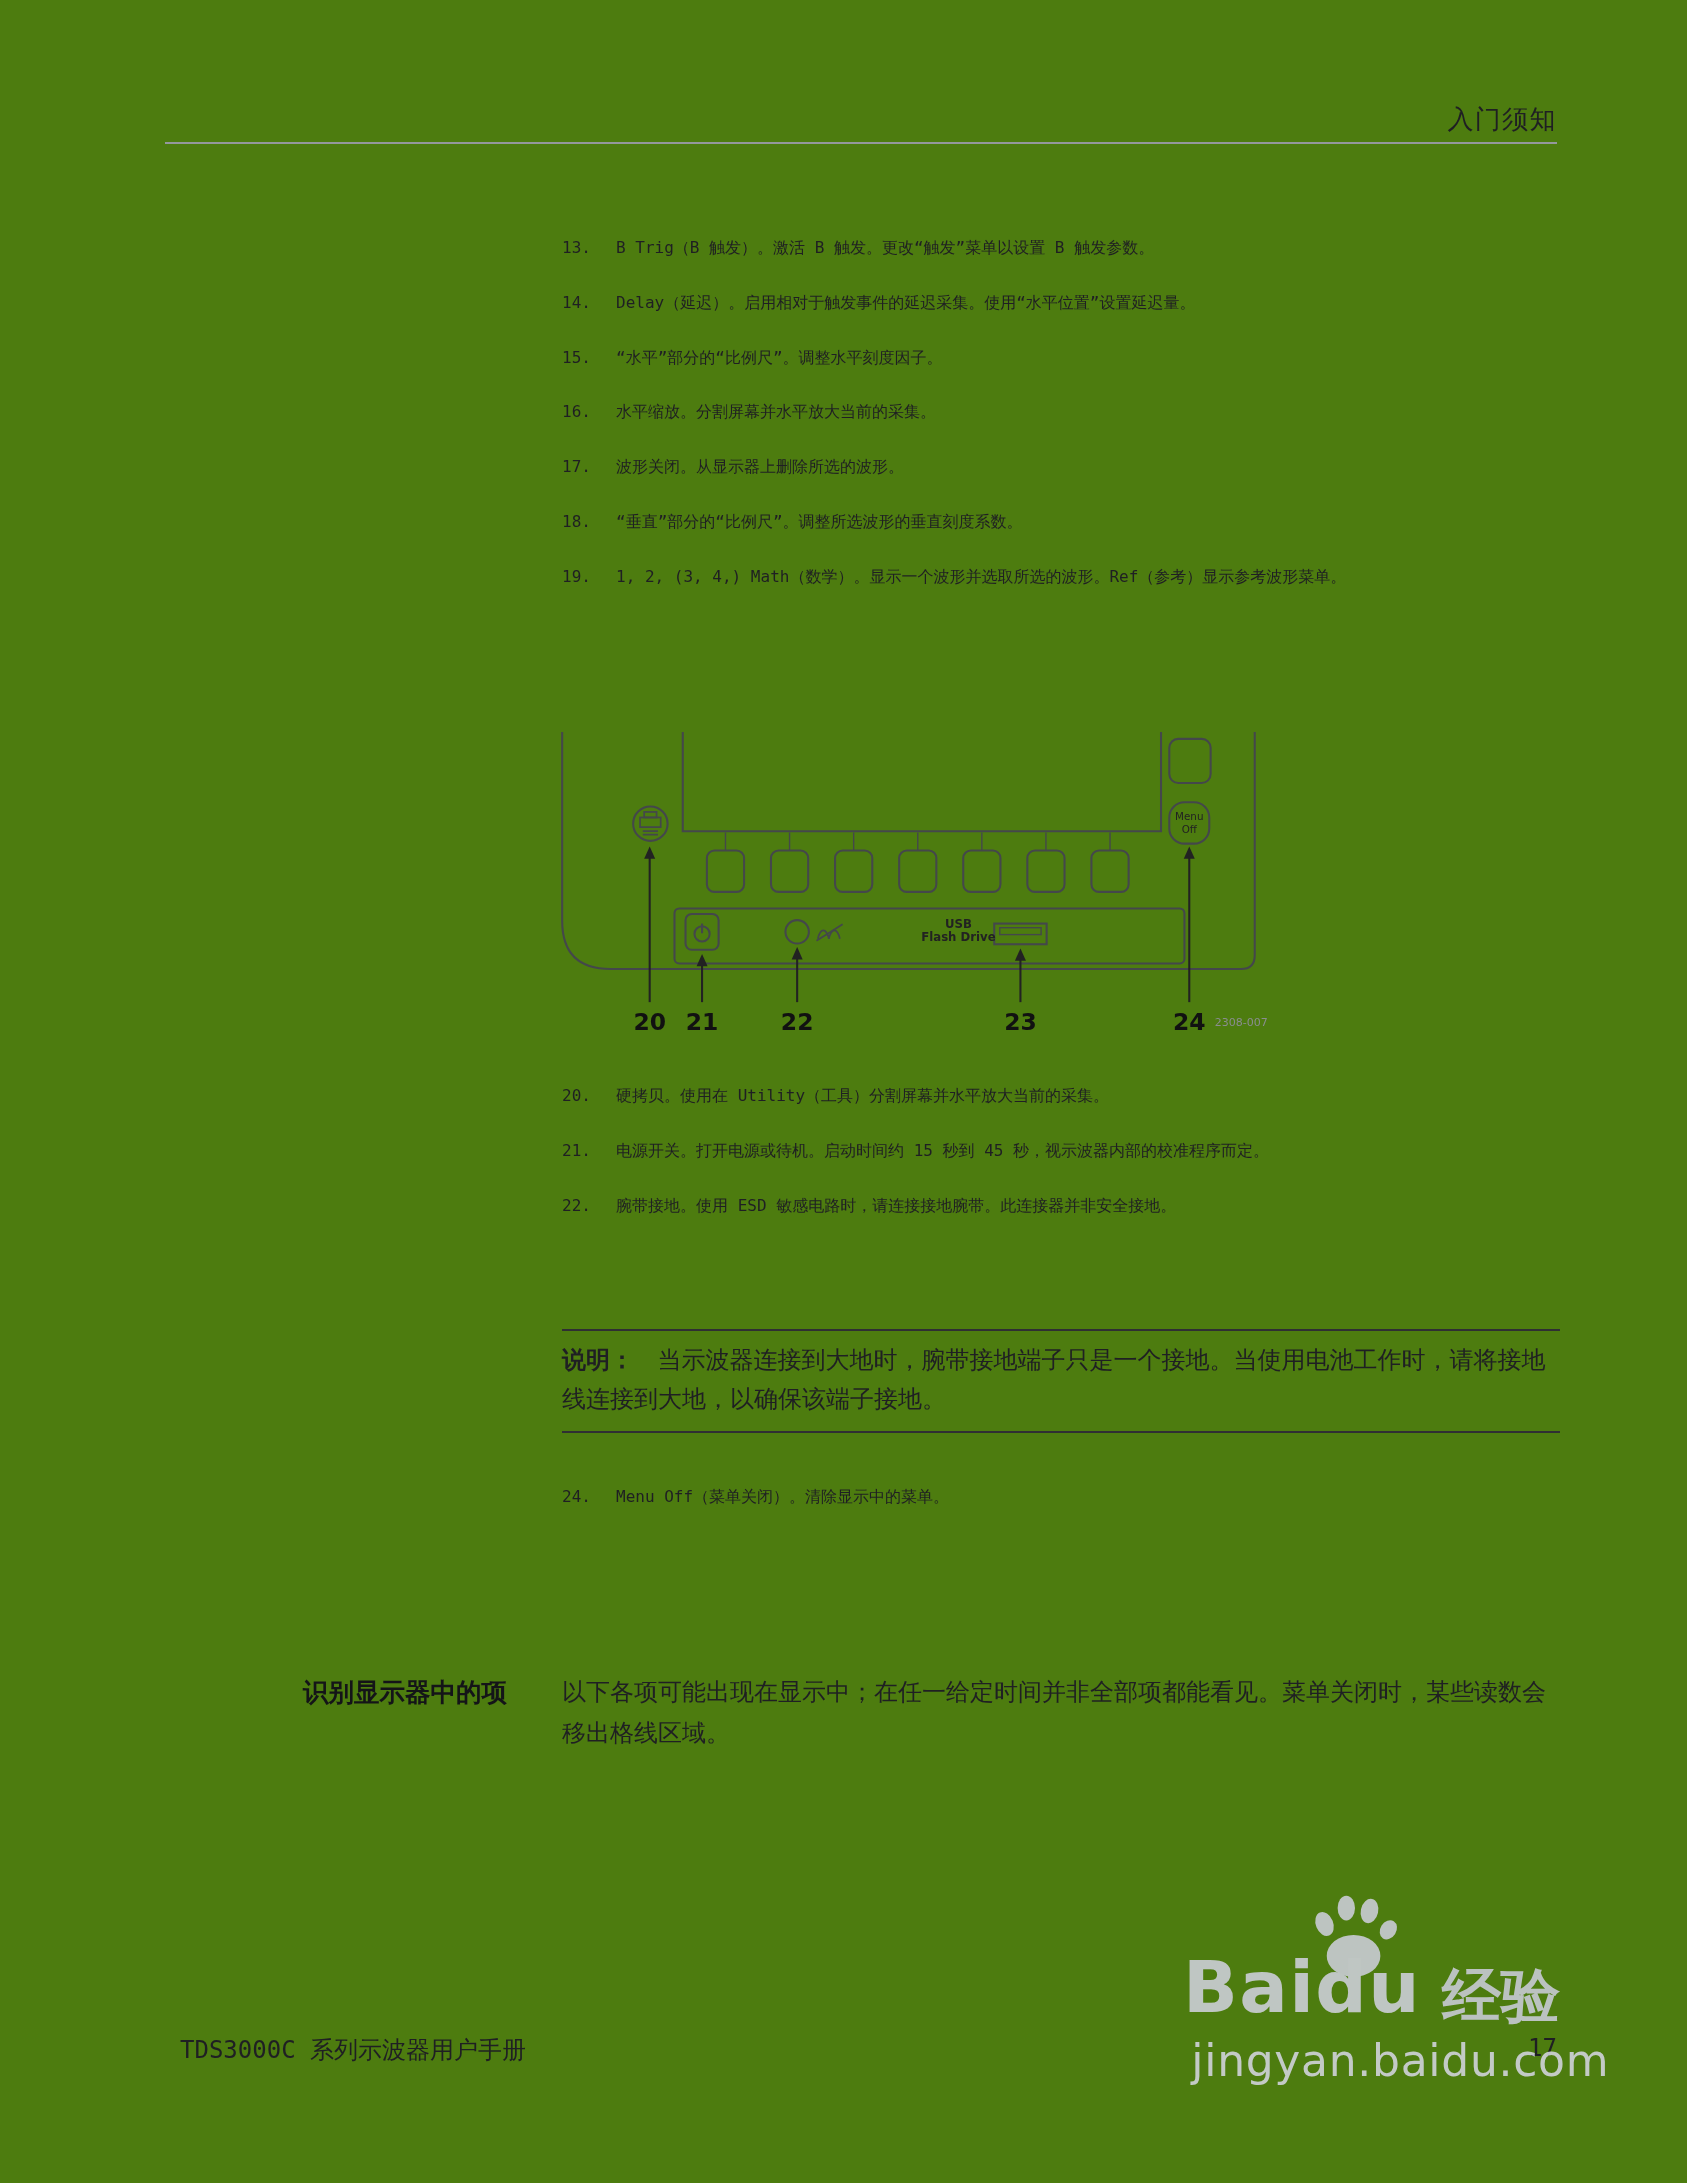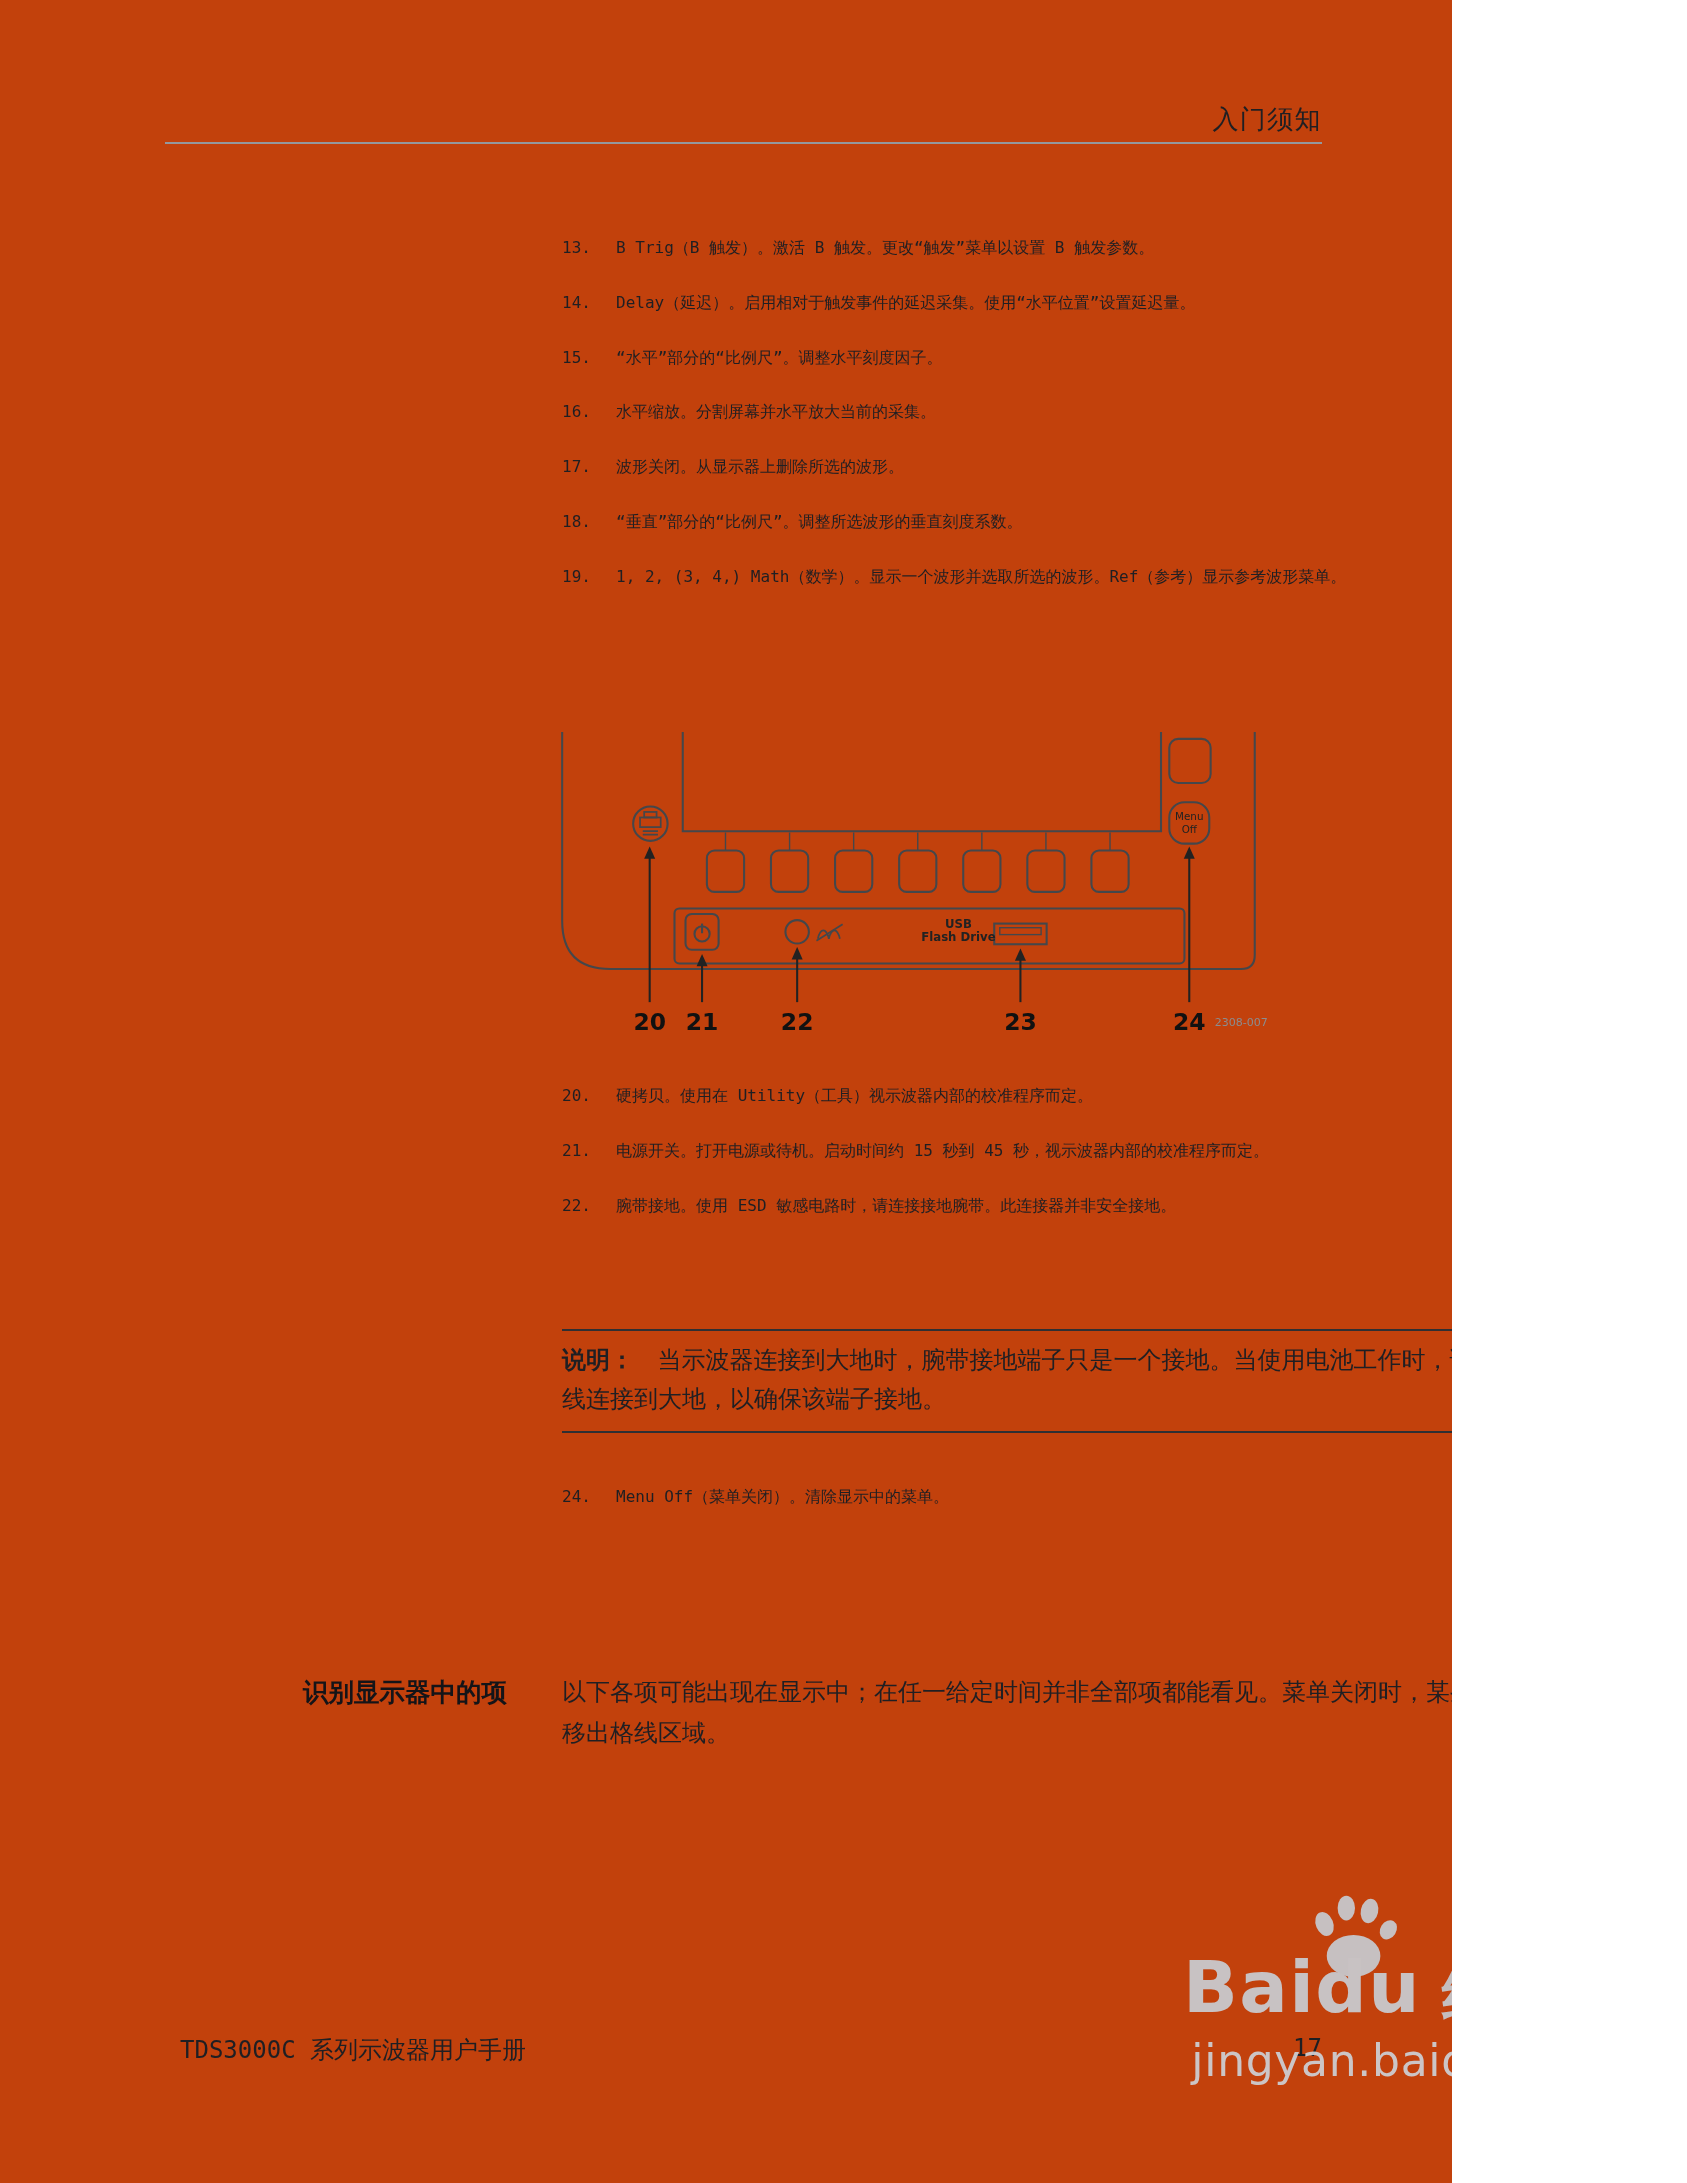--- a/index.html
+++ b/index.html
@@ -1,19 +1,19 @@
 <!DOCTYPE html>
 <html style="font-size:11px"><head>
 <meta charset="utf-8">
 <style>
   html,body { margin:0; padding:0; background:#ffffff; }
   .page {
     position:relative;
-    width:1452px; height:2183px;
-    background:#c2410c;
+    width:1687px; height:2183px;
+    background:#4d7c0f;
     font-family:"DejaVu Sans Mono","Liberation Mono",monospace;
     color:#1f1f23;
     overflow:hidden;
   }
   .header-title {
     position:absolute; top:102px; left:165px; right:130px;
     text-align:right; font-size:26px; letter-spacing:1.4px;
   }
   .header-rule {
     position:absolute; top:142px; left:165px; right:130px;
@@ -177,21 +177,21 @@
       <text x="668" y="432" text-anchor="middle" font-size="34" font-weight="bold" fill="#111">23</text>
       <text x="913" y="432" text-anchor="middle" font-size="34" font-weight="bold" fill="#111">24</text>
 
       <text x="950" y="426" font-size="16" fill="#8a8d91">2308-007</text>
     </svg>
   </div>
 
   <div class="col" style="top:1075px;">
     <div class="li">
         <span class="num">20.</span>
-        <span class="txt">硬拷贝。使用在 Utility（工具）视示波器内部的校准程序而定。</span>
+        <span class="txt">硬拷贝。使用在 Utility（工具）分割屏幕并水平放大当前的采集。</span>
       </div>
     <div class="li">
         <span class="num">21.</span>
         <span class="txt">电源开关。打开电源或待机。启动时间约 15 秒到 45 秒，视示波器内部的校准程序而定。</span>
       </div>
     <div class="li">
         <span class="num">22.</span>
         <span class="txt">腕带接地。使用 ESD 敏感电路时，请连接接地腕带。此连接器并非安全接地。</span>
       </div>
   </div>

